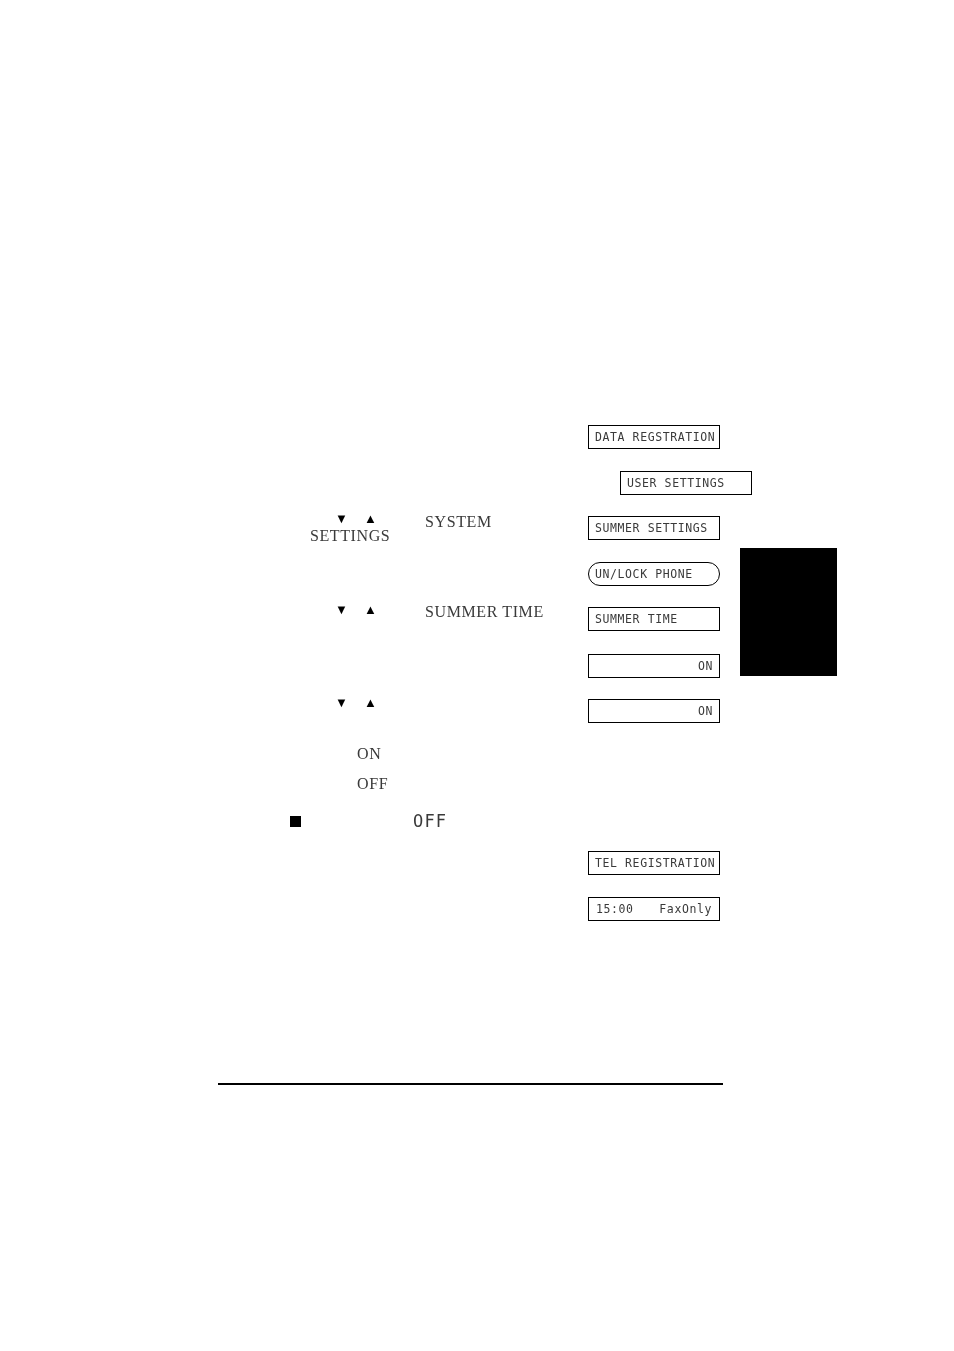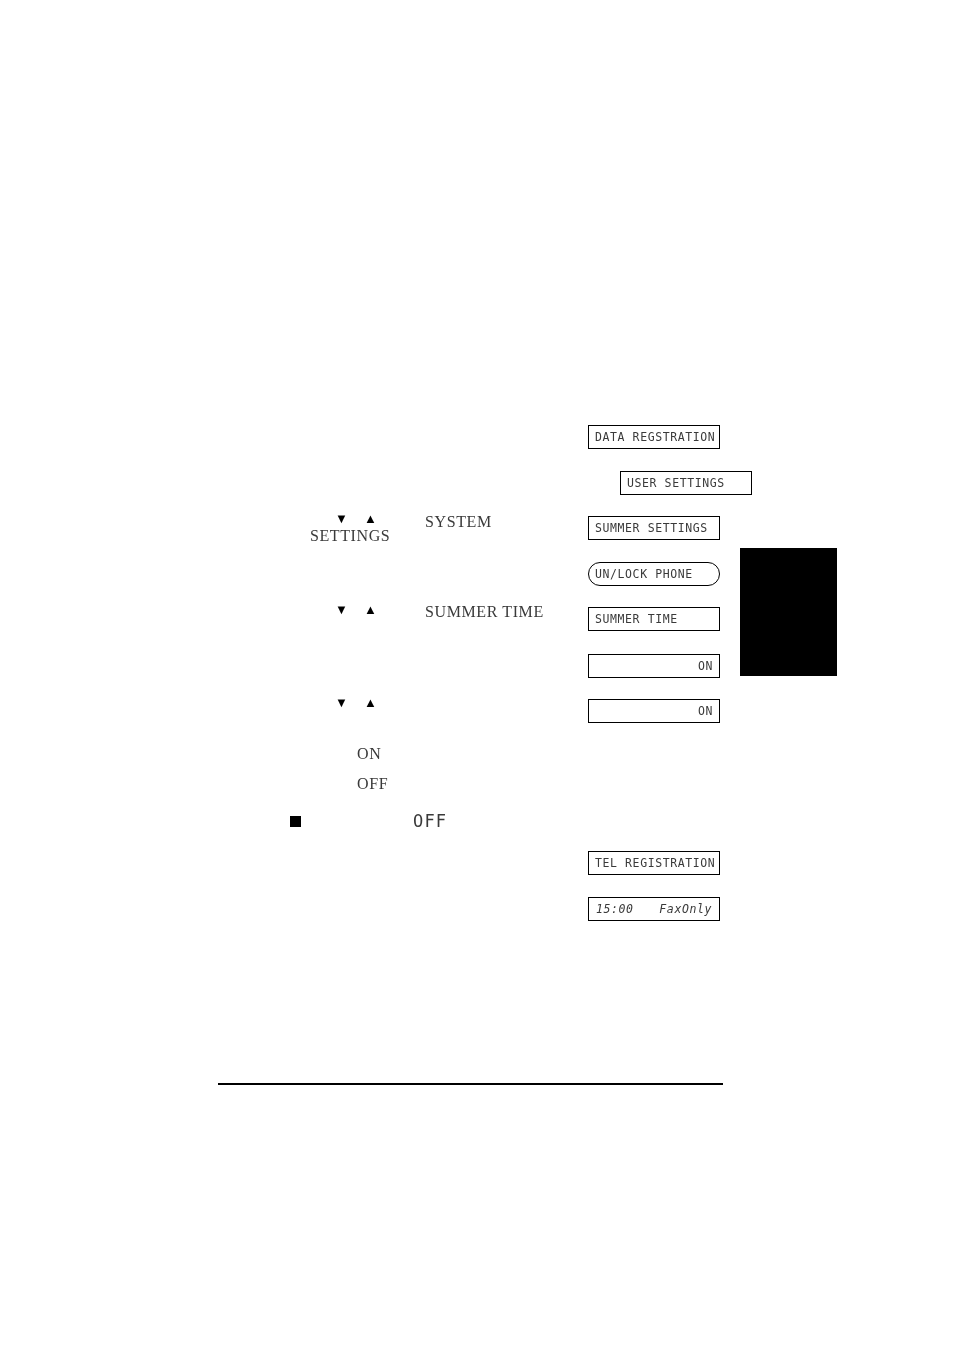--- a/index.html
+++ b/index.html
@@ -36,21 +36,20 @@
     color: #3a3a3a;
     display: flex;
     align-items: center;
     padding: 0 6px;
     white-space: pre;
   }
   .lcd.right { justify-content: flex-end; }
   .lcd.split {
     justify-content: space-between;
     padding: 0 7px;
-    font-style: italic;
   }
   .lcd .seg { white-space: pre; }
 
   
   .step {
     position: absolute;
     font-family: Liberation Serif, serif;
     font-size: 16px;
     letter-spacing: 0.6px;
     color: #3a3a3a;

